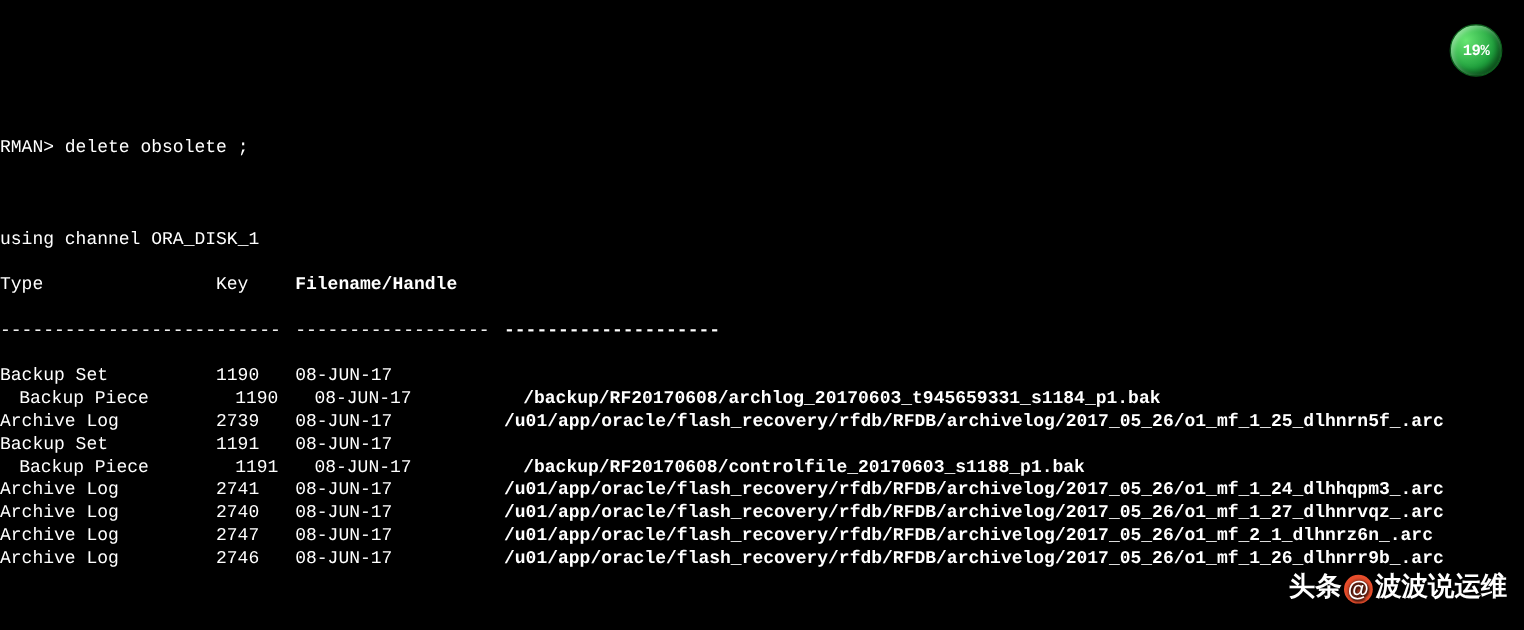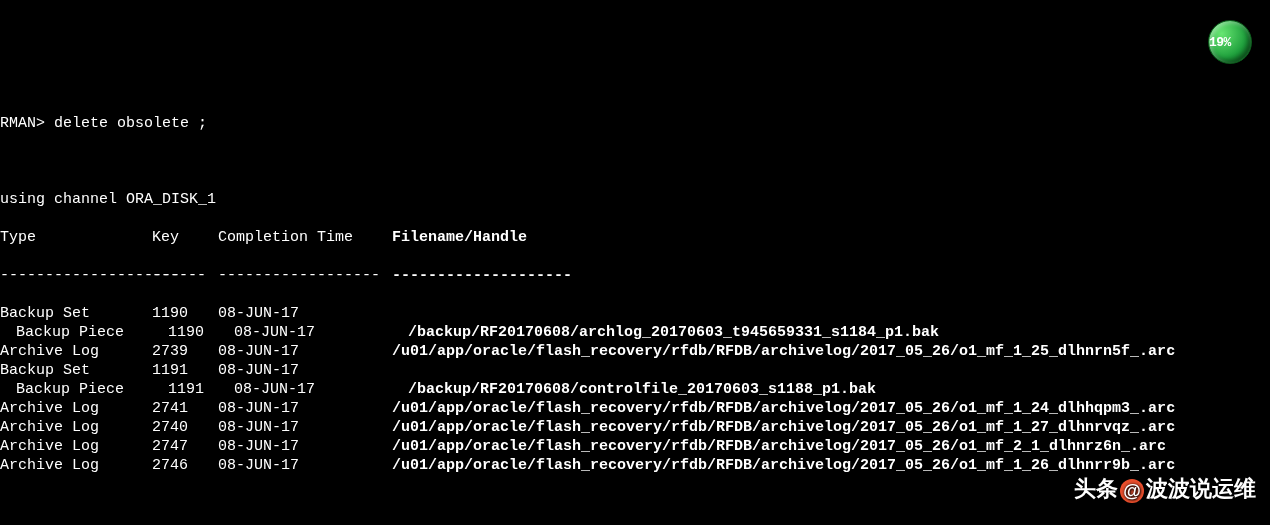--- a/index.html
+++ b/index.html
@@ -14,42 +14,42 @@
     height: 525px;
     overflow: hidden;
     white-space: pre;
   }
   .term {
     padding: 0;
   }
   .row {
     display: flex;
   }
-  .col-type { width: 152px; }
+  .col-type { width: 180px; }
   .col-key  { width: 66px; }
   .col-time { width: 174px; }
   .col-file { flex: 1; font-weight: bold; }
   .indent { padding-left: 16px; }
   .dash-row {
     display: flex;
   }
   .badge {
     position: absolute;
     top: 20px;
     right: 18px;
     width: 42px;
     height: 42px;
     border-radius: 50%;
     background: radial-gradient(circle at 30% 30%, #67e672, #1e9f3c 60%, #0b6d1f);
     color: #fff;
     font-size: 13px;
     font-weight: bold;
     display: flex;
     align-items: center;
-    justify-content: flex-start;
+    justify-content: center;
     box-shadow: inset 2px 2px 4px rgba(255,255,255,0.4), inset -3px -3px 5px rgba(0,0,0,0.45), 0 0 2px rgba(0,0,0,0.6);
     border: 1px solid #0d5a1c;
     letter-spacing: -0.5px;
   }
   .watermark {
     position: absolute;
     bottom: 22px;
     right: 14px;
     color: #fff;
     font-family: "Microsoft YaHei", "SimSun", sans-serif;
@@ -75,21 +75,21 @@
 </style>
 </head>
 <body>
 
 
 
 <div class="term">
 <div><span>RMAN&gt; </span><span>delete obsolete ;</span></div>
 <div> </div>
 <div id="msgs"><div>using channel ORA_DISK_1</div></div>
-<div class="row"><span class="col-type">Type</span><span class="col-key">Key</span><span class="col-time">Completion Time</span><span class="col-file">Filename/Handle</span></div>
+<div class="row"><span class="col-type">Type</span><span class="col-key">Key</span><span class="col-file">Filename/Handle</span></div>
 <div class="dash-row"><span class="col-type">--------------------</span><span class="col-key">------</span><span class="col-time">------------------</span><span class="col-file">--------------------</span></div>
 <div id="rows"><div class="row"><span class="col-type">Backup Set</span><span class="col-key">1190</span><span class="col-time">08-JUN-17</span><span class="col-file"></span></div><div class="row"><span class="col-type indent">Backup Piece</span><span class="col-key">1190</span><span class="col-time">08-JUN-17</span><span class="col-file">/backup/RF20170608/archlog_20170603_t945659331_s1184_p1.bak</span></div><div class="row"><span class="col-type">Archive Log</span><span class="col-key">2739</span><span class="col-time">08-JUN-17</span><span class="col-file">/u01/app/oracle/flash_recovery/rfdb/RFDB/archivelog/2017_05_26/o1_mf_1_25_dlhnrn5f_.arc</span></div><div class="row"><span class="col-type">Backup Set</span><span class="col-key">1191</span><span class="col-time">08-JUN-17</span><span class="col-file"></span></div><div class="row"><span class="col-type indent">Backup Piece</span><span class="col-key">1191</span><span class="col-time">08-JUN-17</span><span class="col-file">/backup/RF20170608/controlfile_20170603_s1188_p1.bak</span></div><div class="row"><span class="col-type">Archive Log</span><span class="col-key">2741</span><span class="col-time">08-JUN-17</span><span class="col-file">/u01/app/oracle/flash_recovery/rfdb/RFDB/archivelog/2017_05_26/o1_mf_1_24_dlhhqpm3_.arc</span></div><div class="row"><span class="col-type">Archive Log</span><span class="col-key">2740</span><span class="col-time">08-JUN-17</span><span class="col-file">/u01/app/oracle/flash_recovery/rfdb/RFDB/archivelog/2017_05_26/o1_mf_1_27_dlhnrvqz_.arc</span></div><div class="row"><span class="col-type">Archive Log</span><span class="col-key">2747</span><span class="col-time">08-JUN-17</span><span class="col-file">/u01/app/oracle/flash_recovery/rfdb/RFDB/archivelog/2017_05_26/o1_mf_2_1_dlhnrz6n_.arc</span></div><div class="row"><span class="col-type">Archive Log</span><span class="col-key">2746</span><span class="col-time">08-JUN-17</span><span class="col-file">/u01/app/oracle/flash_recovery/rfdb/RFDB/archivelog/2017_05_26/o1_mf_1_26_dlhnrr9b_.arc</span></div></div>
 
 
 </div>
 
 <div class="badge"><span>19%</span></div>
 
 <div class="watermark">
   <span>头条</span>

